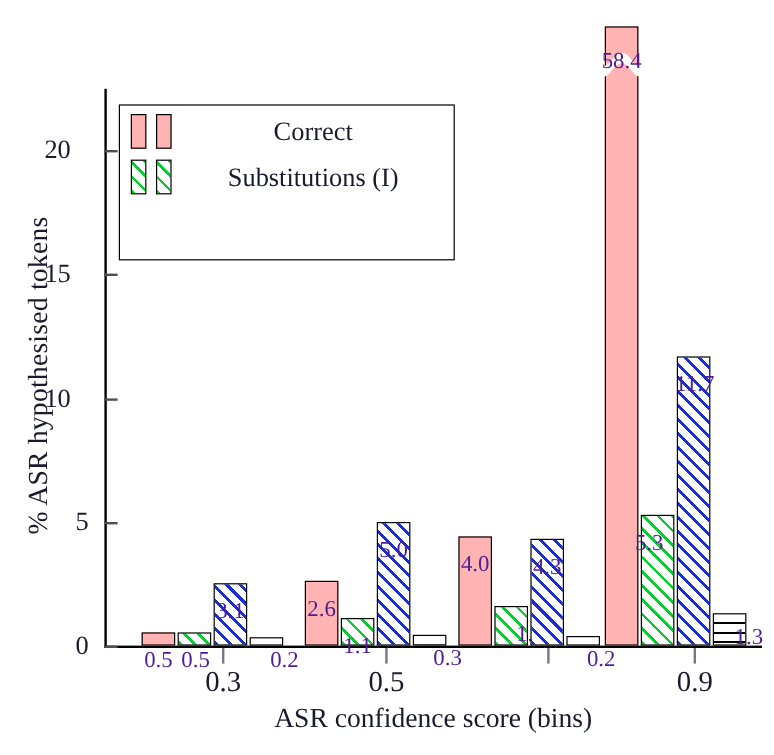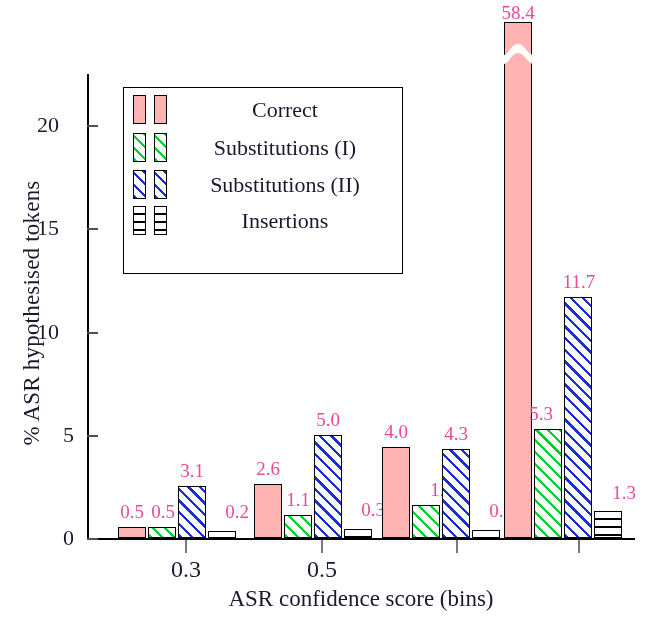--- a/index.html
+++ b/index.html
@@ -44,30 +44,30 @@
       repeating-linear-gradient(45deg,
         #1a2ed6 0px,#1a2ed6 2.4px,
         #ffffff 2.4px,#ffffff 8.2px);
   }
   .bar.ins{
     background:
       repeating-linear-gradient(180deg,
         #ffffff 0px,#ffffff 6.4px,
         #000000 6.4px,#000000 8.0px);
   }
-  .blabel{position:absolute;font-size:19px;color:#ec4899;text-align:center;
-          white-space:nowrap;line-height:1;}
+  .blabel{position:absolute;font-size:19px;color:#4c1d95;text-align:center;
+          white-space:nowrap;line-height:1;margin-top:39px;}
 
   
   .breakmark{position:absolute;pointer-events:none;}
 
   
   .legend{
-    position:absolute;left:99px;top:87px;width:280px;height:187px;
-    border:1.8px solid #000;background:#fff;box-sizing:border-box;margin-left:24px;
+    position:absolute;left:99px;top:87px;width:280px;height:130px;
+    border:1.8px solid #000;background:#fff;box-sizing:border-box;
   }
   .legrow{position:absolute;left:0;width:280px;height:38px;}
   .legbox{position:absolute;box-sizing:border-box;border:1.5px solid #000;
           width:13px;height:29px;top:4px;}
   .legbox.b1{left:9px;} .legbox.b2{left:30px;}
   .legtext{position:absolute;left:47px;width:228px;text-align:center;
            font-size:22px;color:#1a1a2e;line-height:38px;white-space:nowrap;}
 </style>
 </head>
 <body>
@@ -91,20 +91,21 @@
   <div class="yticklabel" style="left:15px;top:217px">15</div>
   <div class="ytick" style="top:125px"></div>
   <div class="yticklabel" style="left:15px;top:114px">20</div>
 
   <div class="xtick" style="left:185px"></div>
   <div class="xticklabel" style="left:146px">0.3</div>
   <div class="xtick" style="left:321px"></div>
   <div class="xticklabel" style="left:282px">0.5</div>
   <div class="xtick" style="left:456px"></div>
   <div class="xtick" style="left:578px"></div>
+  <div class="xticklabel" style="left:539px">0.9</div>
 
   <div class="bar correct" style="left:118px;top:527px;width:28px;height:11px"></div>
   <div class="blabel" style="left:103px;top:502px;width:58px">0.5</div>
 
   <div class="bar sub1" style="left:148px;top:527px;width:28px;height:11px"></div>
   <div class="blabel" style="left:134px;top:502px;width:58px">0.5</div>
 
   <div class="bar sub2" style="left:178px;top:486px;width:28px;height:52px"></div>
   <div class="blabel" style="left:163px;top:461px;width:58px">3.1</div>
 
@@ -157,26 +158,16 @@
       <div class="legbox b2 bar correct"></div>
       <div class="legtext">Correct</div>
     </div>
 
     <div class="legrow" style="top:41px">
       <div class="legbox b1 bar sub1"></div>
       <div class="legbox b2 bar sub1"></div>
       <div class="legtext">Substitutions (I)</div>
     </div>
 
-    <div class="legrow" style="top:78px">
-      <div class="legbox b1 bar sub2"></div>
-      <div class="legbox b2 bar sub2"></div>
-      <div class="legtext">Substitutions (II)</div>
-    </div>
 
-    <div class="legrow" style="top:114px">
-      <div class="legbox b1 bar ins"></div>
-      <div class="legbox b2 bar ins"></div>
-      <div class="legtext">Insertions</div>
-    </div>
 
   </div>
 </div>
 
 </body></html>

